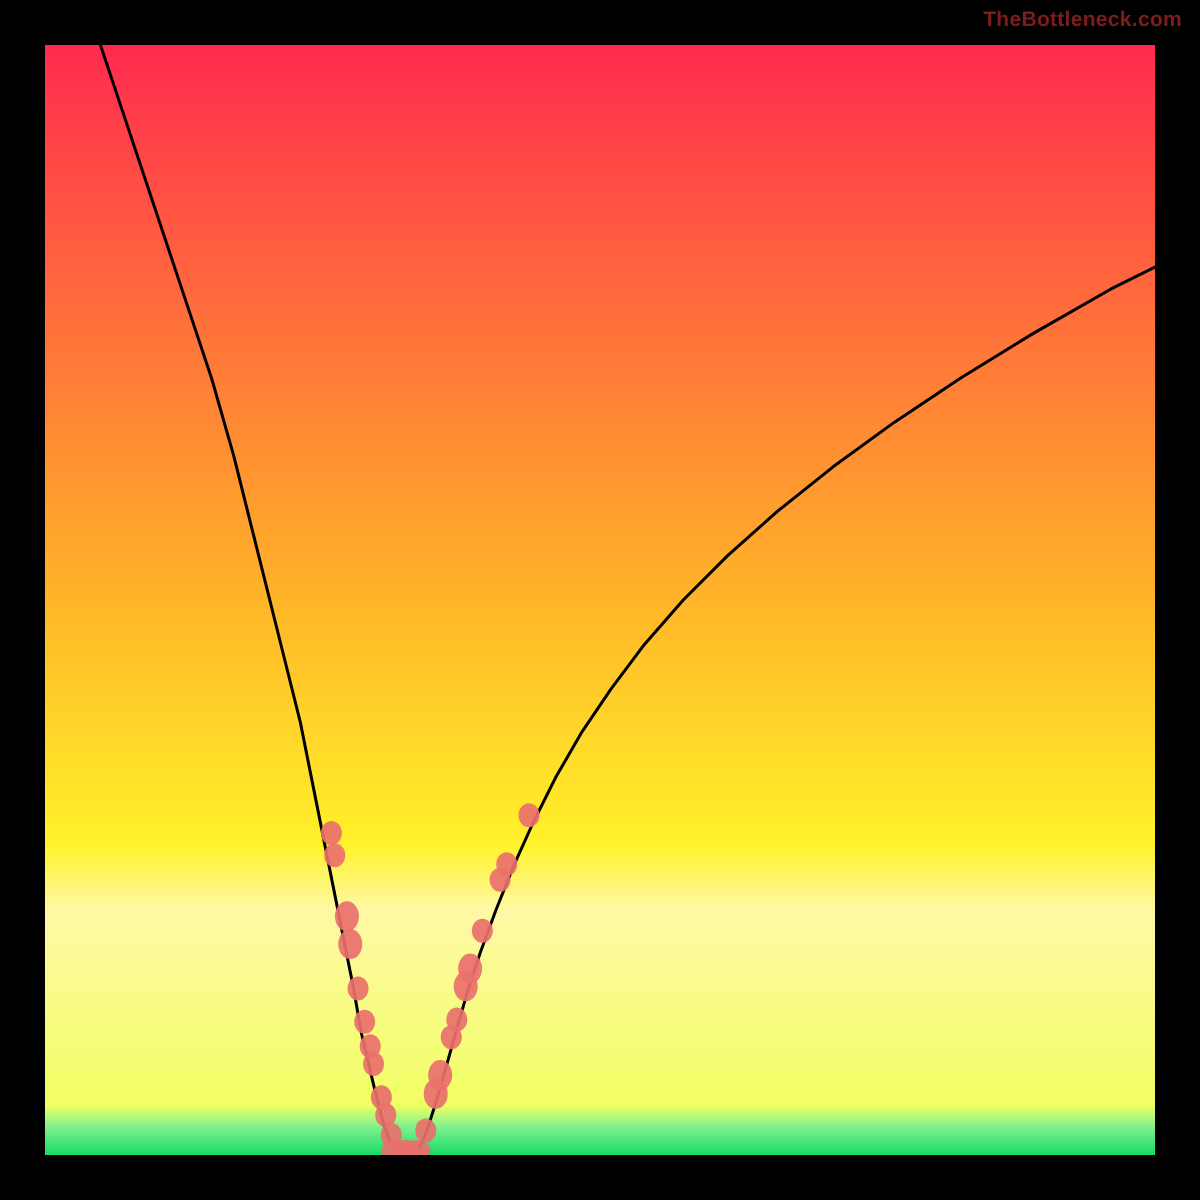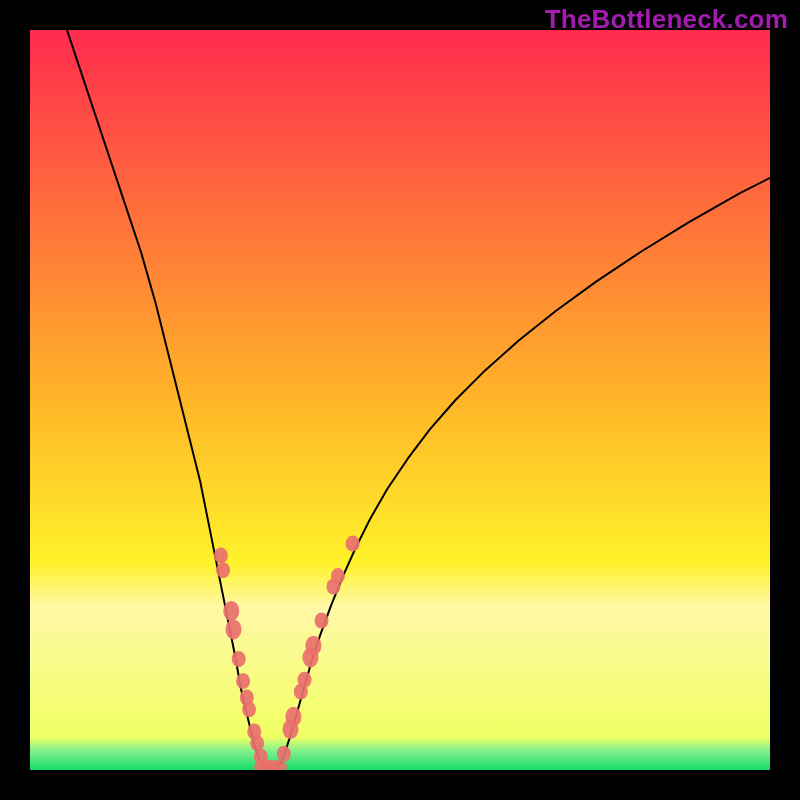--- a/index.html
+++ b/index.html
@@ -13,23 +13,23 @@
   }
   .container {
     position: relative;
     width: 800px;
     height: 800px;
   }
   .watermark {
     position: absolute;
     top: 4px;
     right: 12px;
-    font-size: 26px;
+    font-size: 14px;
     font-weight: 600;
-    color: #a21caf;
+    color: #7f1d1d;
     letter-spacing: 0.2px;
     z-index: 30;
   }
   svg {
     display: block;
   }
 </style>
 </head>
 <body>
 

